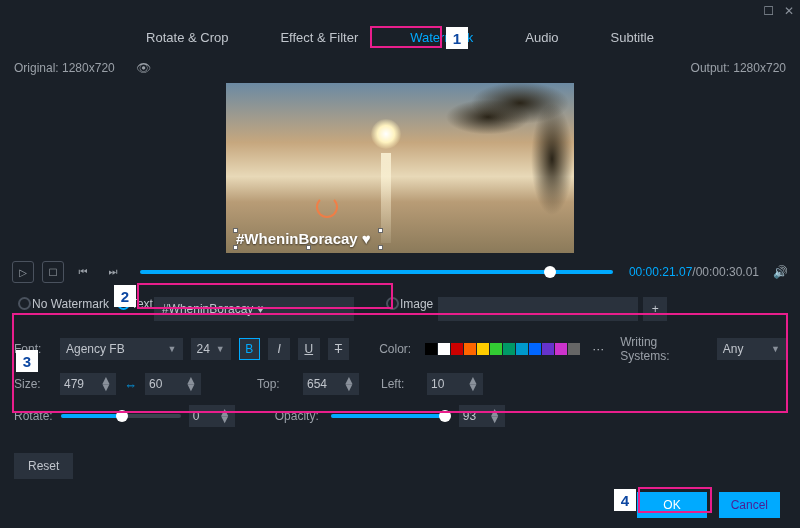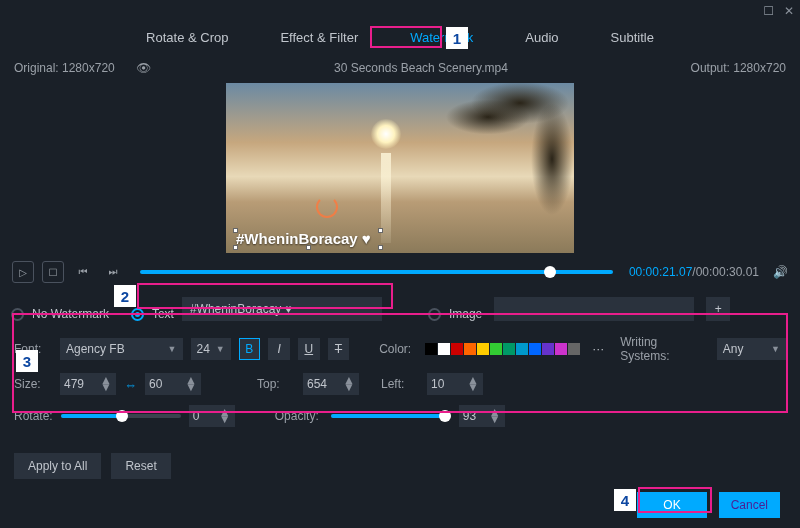--- a/index.html
+++ b/index.html
@@ -18,21 +18,21 @@
 .refl{position:absolute;left:155px;top:70px;width:10px;height:90px;background:linear-gradient(to bottom,rgba(255,248,220,.8),rgba(255,248,220,.1))}
 .loader{position:absolute;left:90px;top:113px;width:22px;height:22px;border:2px solid rgba(255,120,60,.8);border-top-color:transparent;border-radius:50%}
 .wm{position:absolute;left:10px;bottom:6px;color:#fff;font-weight:bold;font-size:15px;text-shadow:0 1px 2px rgba(0,0,0,.6)}
 .handle{position:absolute;width:5px;height:5px;background:#fff;border:1px solid #666}
 .controls{display:flex;align-items:center;padding:8px 12px 6px;gap:8px}
 .cbtn{width:22px;height:22px;border:1px solid #4a525e;border-radius:3px;display:flex;align-items:center;justify-content:center;color:#9aa0a8;cursor:pointer;font-size:10px}
 .timeline{flex:1;height:4px;background:#00aaff;border-radius:2px;position:relative;margin:0 8px}
 .timeline .knob{position:absolute;right:12%;top:-4px;width:12px;height:12px;background:#fff;border-radius:50%}
 .time{color:#00aaff;font-size:11px}
 .time .dur{color:#9aa0a8}
-.wtype{display:flex;align-items:flex-end;gap:8px;padding:8px 11px}
+.wtype{display:flex;align-items:flex-start;gap:1px;padding:8px 18px}
 .radio{width:13px;height:13px;border:2px solid #4a525e;border-radius:50%;display:inline-block;position:relative;flex-shrink:0}
 .radio.on{border-color:#00aaff}
 .radio.on::after{content:'';position:absolute;left:2px;top:2px;width:5px;height:5px;background:#00aaff;border-radius:50%}
 .txtinput{background:#2a323d;border:none;color:#c0c5cc;padding:5px 8px;width:200px;height:24px}
 .imginput{background:#2a323d;width:200px;height:24px;margin-left:4px}
 .plusbtn{width:24px;height:24px;background:#2a323d;display:flex;align-items:center;justify-content:center;margin-left:4px;cursor:pointer}
 .panel{padding:6px 14px 10px}
 .row{display:flex;align-items:center;gap:8px;margin-bottom:10px}
 .lbl{color:#9aa0a8;min-width:38px}
 .sel{background:#2a323d;color:#c0c5cc;border:none;padding:4px 6px;height:22px;display:flex;align-items:center;justify-content:space-between;gap:6px}
@@ -69,21 +69,20 @@
   <div class="tab active">Watermark</div>
   <div class="tab">Audio</div>
   <div class="tab">Subtitle</div>
 </div>
 
 <div class="infobar">
   <div>
     <span>Original: 1280x720</span>
     <span class="eye">👁</span>
   </div>
-  <div>30 Seconds Beach Scenery.mp4</div>
   <div>Output: 1280x720</div>
 </div>
 
 <div class="preview">
   <div class="canvas">
     <div class="sun"></div>
     <div class="refl"></div>
     <div class="palm"></div>
     <div class="loader"></div>
     <div class="wm">#WheninBoracay ♥</div>
@@ -222,21 +221,20 @@
         <span>93</span>
         <div class="spinners">
           <span>▲</span>
           <span>▼</span>
         </div>
       </div>
   </div>
 </div>
 
 <div class="btnbar">
-  <button class="btn">Apply to All</button>
   <button class="btn">Reset</button>
 </div>
 
 <div class="footer">
   <button class="ok">OK</button>
   <button class="cancel">Cancel</button>
 </div>
 
 <div class="hl" style="left:370px;top:26px;width:72px;height:22px"></div>
 <div class="callout" style="left:446px;top:27px">1</div>

